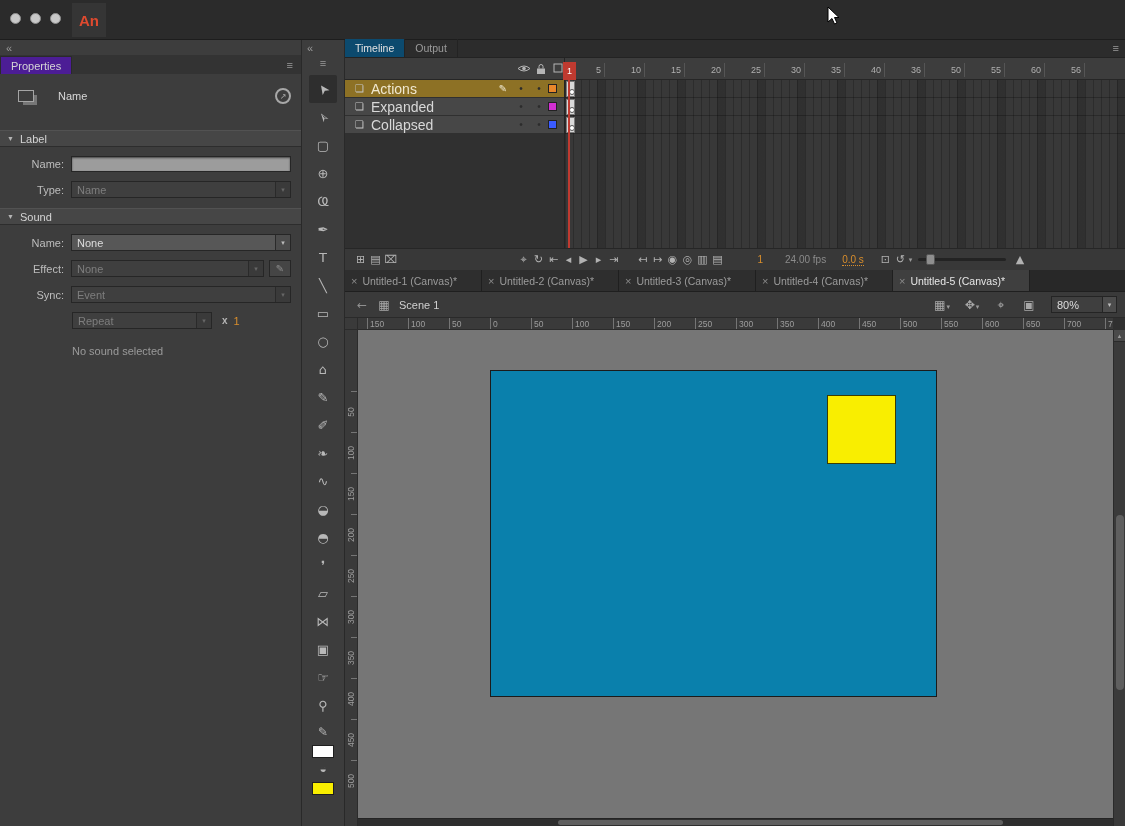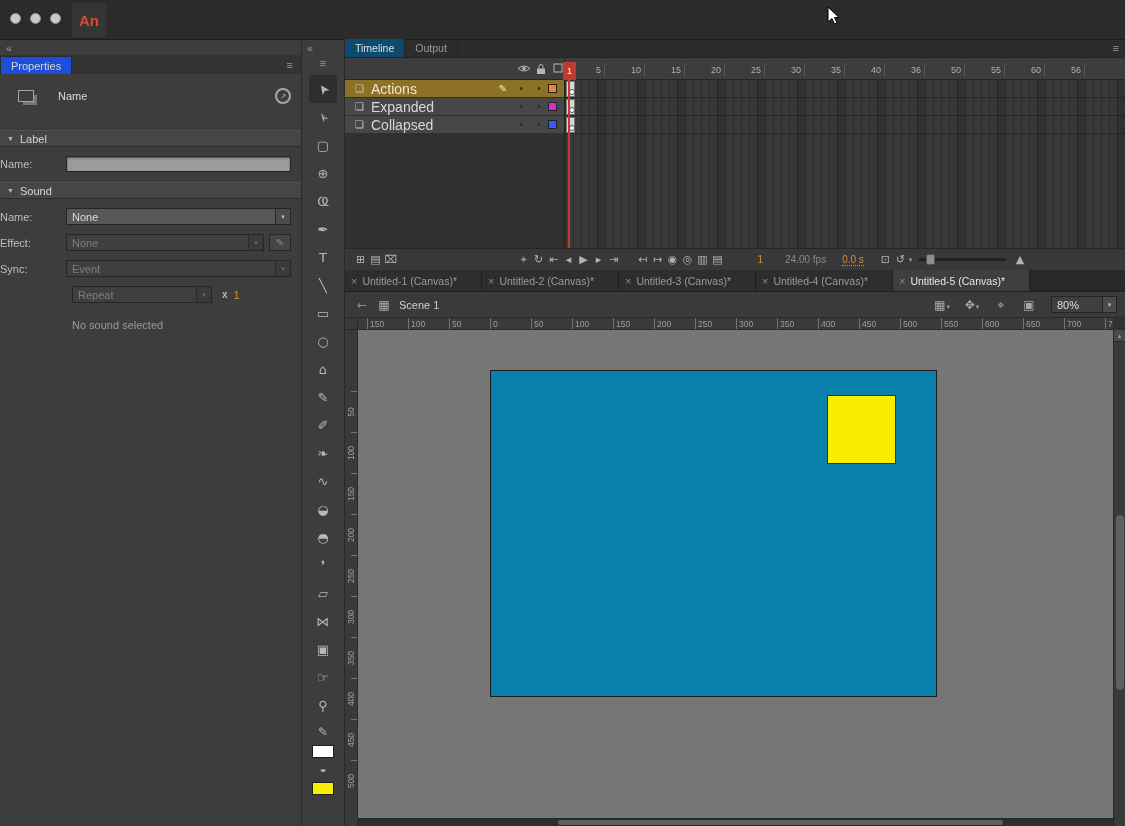--- a/index.html
+++ b/index.html
@@ -10,30 +10,30 @@
 
 .titlebar{position:absolute;left:0;top:0;width:1125px;height:40px;background:#2b2b2b;border-bottom:1px solid #1d1d1d}
 .traffic{position:absolute;top:13px;width:11px;height:11px;border-radius:50%;background:#c9c9c9;border:1px solid #8f8f8f}
 .logo-tile{position:absolute;left:72px;top:3px;width:34px;height:34px;background:#353535;display:flex;align-items:center;justify-content:center;font-weight:bold;font-size:15px}
 .mouse-cursor{position:absolute;left:826px;top:6px;z-index:99}
 
 
 .props{position:absolute;left:0;top:40px;width:302px;height:786px;background:#3d3d3d;border-right:1px solid #292929}
 .props .collapse-strip{height:15px;display:flex;align-items:center;padding:0 6px;color:#9a9a9a}
 .props .tabrow{height:19px;background:#333;display:flex;align-items:flex-end}
-.props .tab{height:18px;background:#1d4ed8;padding:0 10px;display:flex;align-items:center;color:#d5d5d5;border:1px solid #2a2a2a;border-bottom:none}
+.props .tab{height:18px;background:#4c1d95;padding:0 10px;display:flex;align-items:center;color:#d5d5d5;border:1px solid #2a2a2a;border-bottom:none}
 .props .menu-ico{margin-left:auto;margin-right:8px;color:#9a9a9a;align-self:center}
 .obj-row{display:flex;align-items:center;padding:14px 10px 16px 18px}
 .frame-ico{width:16px;height:12px;border:1px solid #a5a5a5;box-shadow:4px 4px 0 -1px #777;margin-right:24px}
 .obj-title{color:#d8d8d8}
 .help-btn{margin-left:auto;width:16px;height:16px;border:2px solid #a8a8a8;border-radius:50%;display:flex;align-items:center;justify-content:center;font-size:8px;color:#a8a8a8}
 .section-hdr{height:17px;background:#464646;border-top:1px solid #525252;border-bottom:1px solid #2d2d2d;display:flex;align-items:center;padding:0 7px;color:#d5d5d5;margin-top:10px}
 .section-hdr .tri{font-size:7px;margin-right:6px;color:#b5b5b5}
 .prow{display:flex;align-items:center;margin:9px 10px 9px 0}
-.prow .lbl{width:64px;text-align:left;margin-right:2px;color:#bdbdbd}
+.prow .lbl{width:64px;text-align:right;margin-right:7px;color:#bdbdbd}
 .tinput{flex:1;height:16px;background:#9c9c9c;border:1px solid #262626;box-shadow:inset 0 1px 2px rgba(0,0,0,.55)}
 .dd{flex:1;height:17px;background:#575757;border:1px solid #262626;display:flex;align-items:center;padding-left:5px;color:#ddd}
 .dd .arrow{margin-left:auto;width:15px;height:100%;border-left:1px solid #2a2a2a;display:flex;align-items:center;justify-content:center;color:#bbb;font-size:7px;background:#4c4c4c}
 .dd.disabled{background:#3f3f3f;color:#7e7e7e}
 .dd.disabled .arrow{color:#666;background:#3a3a3a}
 .mini-btn{width:22px;height:17px;margin-left:5px;background:#454545;border:1px solid #262626;display:flex;align-items:center;justify-content:center;color:#8b8b8b;font-size:10px}
 .xlbl{margin:0 6px 0 10px;color:#b5b5b5;font-weight:bold;font-size:10px}
 .hot{color:#d98e2c}
 .status-line{margin:16px 0 0 72px;color:#9a9a9a}
 
@@ -170,20 +170,27 @@
     </div>
 
     <div class="section-hdr">
       <span class="tri">▼</span>
       <span>Label</span>
     </div>
     <div class="prow">
       <span class="lbl">Name:</span>
       <div class="tinput"></div>
     </div>
+    <div class="prow">
+      <span class="lbl">Type:</span>
+      <div class="dd disabled">
+        <span>Name</span>
+        <span class="arrow">▾</span>
+      </div>
+    </div>
 
     <div class="section-hdr">
       <span class="tri">▼</span>
       <span>Sound</span>
     </div>
     <div class="prow">
       <span class="lbl">Name:</span>
       <div class="dd">
         <span>None</span>
         <span class="arrow">▾</span>

